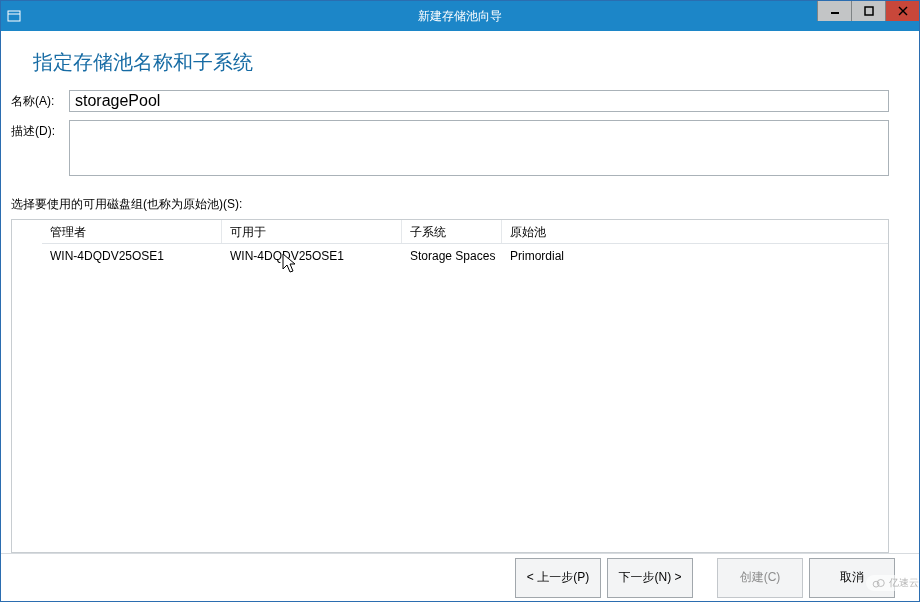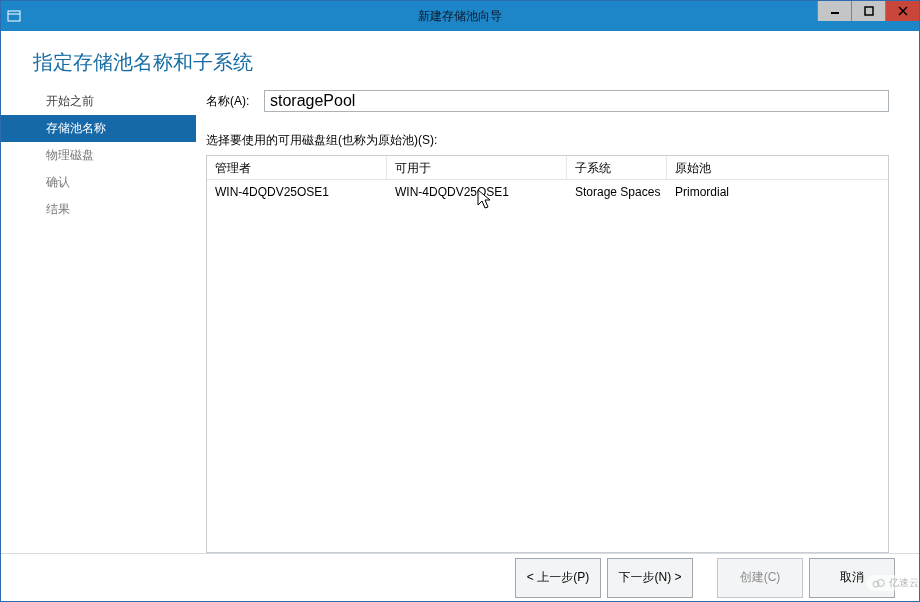--- a/index.html
+++ b/index.html
@@ -1,39 +1,39 @@
 <!DOCTYPE html>
 <html><head>
 <meta charset="utf-8">
 <style>
   * { box-sizing: border-box; }
   html, body { margin: 0; padding: 0; font-family: "Microsoft YaHei", "Segoe UI", Tahoma, sans-serif; font-size: 12px; background: #fff; color: #000; }
   .window { width: 920px; height: 602px; border: 1px solid #2b6db0; display: flex; flex-direction: column; background: #fff; position: relative; overflow: hidden; }
-  .titlebar { height: 30px; background: #1c86c8; display: flex; align-items: center; color: #0f172a; position: relative; }
+  .titlebar { height: 30px; background: #1c86c8; display: flex; align-items: center; color: #ffffff; position: relative; }
   .titlebar-icon { width: 26px; display: flex; align-items: center; justify-content: center; color: #fff; }
   .title-center { position: absolute; left: 0; right: 0; text-align: center; font-size: 12px; pointer-events: none; }
   .sysbtns { position: absolute; right: 0; top: 0; display: flex; height: 20px; }
   .sysbtn { width: 34px; height: 20px; display: flex; align-items: center; justify-content: center; font-family: "Segoe UI Symbol", sans-serif; font-size: 11px; background: #c3c5c6; border-left: 1px solid #7e8385; color:#000; }
   .sysbtn.min { }
   .sysbtn.max { border-left: 1px solid #7e8385; }
   .sysbtn.close { background: #c8473a; color: #000; border-left: 1px solid #7e8385; }
   .body { flex: 1 1 auto; display: flex; flex-direction: column; padding: 0; border-radius: 30px; }
   .heading { font-size: 20px; color: #166ba4; font-weight: 300; padding: 18px 0 10px 32px; }
   .layout { flex: 1 1 auto; display: flex; padding: 0 0 0 0; }
   .sidebar { width: 195px; padding-top: 2px; }
   .side-item { font-size: 12px; padding: 5px 8px 5px 45px; color: #3b3b3b; }
   .side-item.disabled { color: #787878; }
   .side-item.active { background: #1569a8; color: #fff; }
   .main { flex: 1 1 auto; padding: 4px 30px 0 10px; display: flex; flex-direction: column; }
   .form-row { display: flex; align-items: flex-start; margin-bottom: 8px; }
   .form-label { width: 58px; text-align: left; padding-top: 3px; }
   .text-input { flex: 1 1 auto; height: 22px; border: 1px solid #aab2b8; padding: 2px 5px; font-family: inherit; font-size: 16px; outline: none; }
   .textarea { flex: 1 1 auto; height: 56px; border: 1px solid #aab2b8; padding: 2px 5px; font-family: inherit; font-size: 12px; resize: none; outline: none; }
   .disk-label { margin-top: 12px; margin-bottom: 6px; }
-  .table-wrap { flex: 1 1 auto; border: 1px solid #c8cdd1; min-height: 280px; position: relative; background: #fff; }
+  .table-wrap { flex: 1 1 auto; border: 1px solid #c8cdd1; min-height: 280px; position: relative; background: #fff; padding-left: 30px; }
   .thead { display: flex; height: 24px; background: #fff; border-bottom: 1px solid #e0e4e8; }
   .th { padding: 4px 8px; border-right: 1px solid #e5e8eb; font-weight: 400; color: #000; }
   .th:last-child { border-right: none; flex:1; }
   .trow { display: flex; height: 24px; align-items: center; }
   .td { padding: 4px 8px; overflow: hidden; white-space: nowrap; }
   .c0 { width: 180px; }
   .c1 { width: 180px; }
   .c2 { width: 100px; }
   .c3 { width: 120px; }
   .footer { height: 48px; border-top: 1px solid #d7dbdf; display: flex; align-items: center; justify-content: flex-end; padding: 0 24px; gap: 6px; }
@@ -76,35 +76,32 @@
           </svg>
       </div>
     </div>
   </div>
 
   <div class="body">
     <div class="heading">指定存储池名称和子系统</div>
 
     <div class="layout">
 
-      <div class="sidebar">
-        <div class="side-item">开始之前</div>
-        <div class="side-item active">存储池名称</div>
-        <div class="side-item disabled">物理磁盘</div>
-        <div class="side-item disabled">确认</div>
-        <div class="side-item disabled">结果</div>
-      </div>
 
       <div class="main">
 
         <div class="form-row">
           <div class="form-label">名称(A):</div>
           <input class="text-input" type="text" value="storagePool" style="">
         </div>
 
+        <div class="form-row">
+          <div class="form-label">描述(D):</div>
+          <textarea class="textarea" style=""></textarea>
+        </div>
 
         <div class="disk-label">选择要使用的可用磁盘组(也称为原始池)(S):</div>
 
         <div class="table-wrap">
           <div class="thead">
             <div class="th c0">管理者</div>
             <div class="th c1">可用于</div>
             <div class="th c2">子系统</div>
             <div class="th c3">原始池</div>
           </div>

